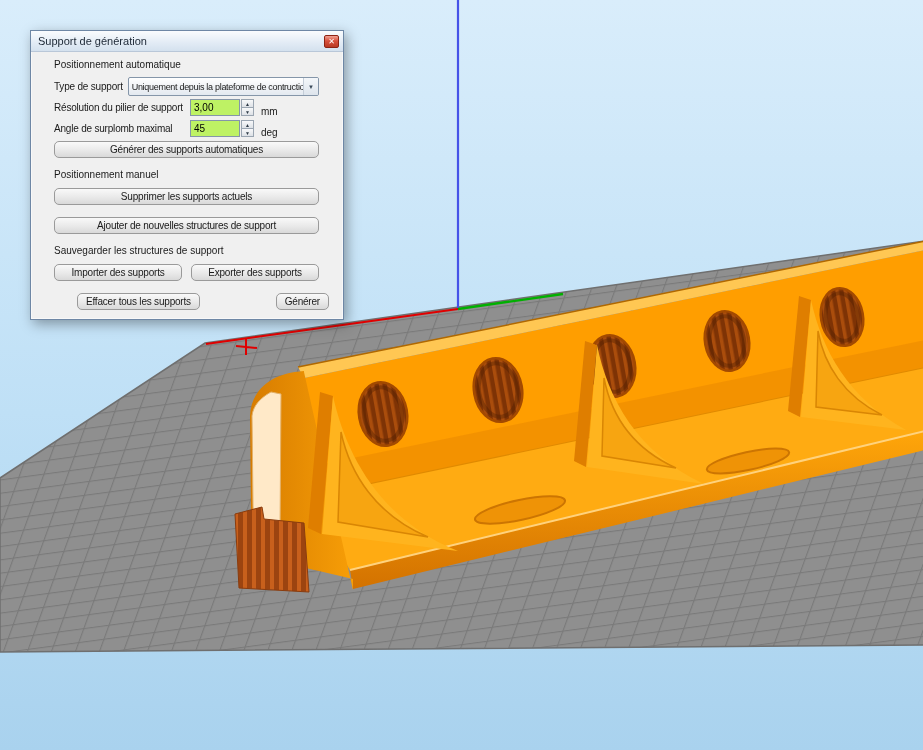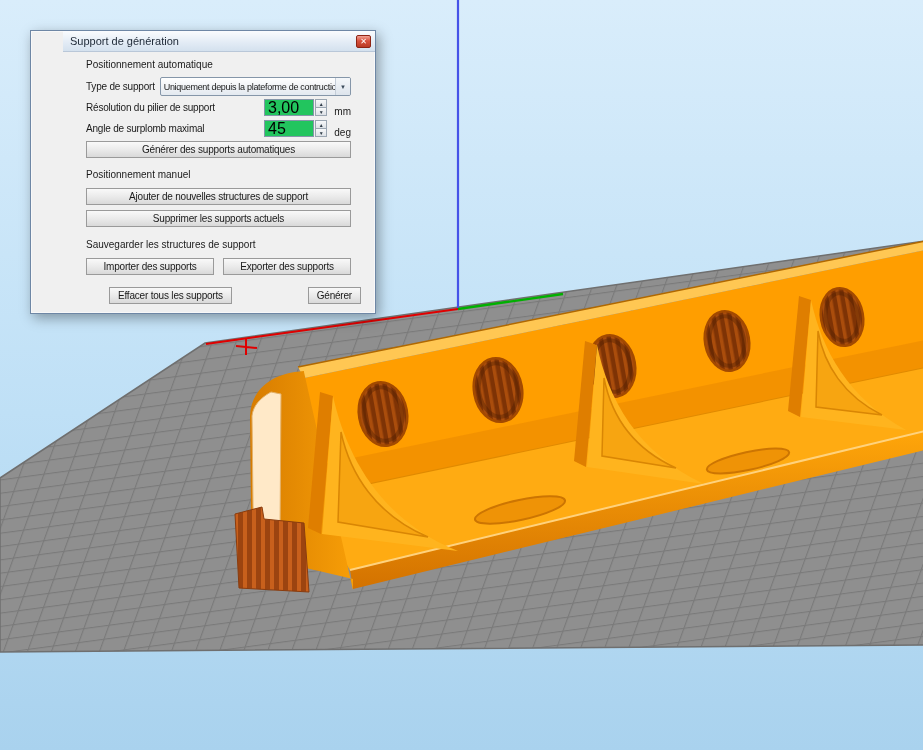--- a/index.html
+++ b/index.html
@@ -10,21 +10,21 @@
   }
   .stage { position:relative; width:923px; height:750px; }
   svg.scene { position:absolute; left:0; top:0; display:block; }
 
   
   .dialog {
     position:absolute; left:30px; top:30px; width:312px;
     background:#f0f0f0;
     border:1px solid #6e87a5;
     box-shadow: inset 0 0 0 1px rgba(255,255,255,.55), 3px 4px 12px rgba(0,0,0,.35);
-    font-size:10px; color:#1a1a1a;padding-left:32px;
+    font-size:10px; color:#1a1a1a;
   }
   .titlebar {
     height:20px; display:flex; align-items:center; padding:0 4px 0 7px;
     background:linear-gradient(#fafcfe,#e2ebf5 60%,#d4e1ee);
     border-bottom:1px solid #b9c7d8;
   }
   .titlebar .title { flex:1; font-size:11px; color:#1c2735; }
   .close-btn {
     width:15px; height:13px; padding:0;
     background:linear-gradient(#f0a294,#d8503c 45%,#b93a24);
@@ -44,34 +44,34 @@
     background:linear-gradient(#ffffff,#eef1f5 60%,#e3e9f0);
     display:flex; align-items:center; overflow:hidden; cursor:default;
   }
   .combo-value { flex:1; padding:0 3px; font-size:9px; letter-spacing:-0.3px; white-space:nowrap; overflow:hidden; }
   .combo-arrow {
     width:14px; align-self:stretch; display:flex; align-items:center; justify-content:center;
     font-size:6px; color:#3a4a5a; border-left:1px solid #c4cdd8;
     background:linear-gradient(#f4f7fa,#dde4ec);
   }
   input.num {
-    width:42px; height:15px; border:1px solid #8596a9; background:#22c55e;
-    font:inherit; font-size:16px; padding:0 3px;margin-left:42px;
+    width:42px; height:15px; border:1px solid #8596a9; background:#bef264;
+    font:inherit; font-size:10px; padding:0 3px;
   }
   .spinner { width:13px; height:17px; display:flex; flex-direction:column; margin-left:1px; }
   .spin {
     flex:1; border:1px solid #9aa5b1; padding:0;
     background:linear-gradient(#f8f9fa,#dde1e6);
     font-size:5px; line-height:6px; text-align:center; color:#2f3b47; cursor:pointer;
   }
   .spin + .spin { margin-top:-1px; }
   .unit { margin-left:7px;margin-top:8px; }
   .btn {
     font:inherit; letter-spacing:-0.2px; height:17px;
-    border:1px solid #9a9a9a; border-radius:0;
+    border:1px solid #9a9a9a; border-radius:5px;
     background:linear-gradient(#f9f9f9,#e9e9e9 55%,#d9d9d9);
     color:#1a1a1a; padding:0 8px; cursor:pointer;
   }
   .btn.wide { display:block; width:100%; margin:0 0 5px; }
   .btn.gen { margin-top:3px; margin-bottom:10px; }
   .btn.rm { margin-bottom:12px; }
   .btn-row { display:flex; gap:9px; }
   .btn.half { flex:1; padding:0 2px; }
   .footer { display:flex; justify-content:space-between; padding:12px 14px 9px;margin-left:32px; }
 </style>
@@ -210,22 +210,22 @@
         <div class="spinner">
           <button type="button" class="spin"><span>▲</span></button>
           <button type="button" class="spin"><span>▼</span></button>
         </div>
         <span class="unit">deg</span>
       </div>
 
       <button type="button" class="btn wide gen">Générer des supports automatiques</button>
 
       <div class="heading mt">Positionnement manuel</div>
+      <button type="button" class="btn wide rm">Supprimer les supports actuels</button>
       <button type="button" class="btn wide">Ajouter de nouvelles structures de support</button>
-      <button type="button" class="btn wide rm">Supprimer les supports actuels</button>
 
       <div class="heading mt">Sauvegarder les structures de support</div>
       <div class="btn-row">
         <button type="button" class="btn half">Importer des supports</button>
         <button type="button" class="btn half">Exporter des supports</button>
       </div>
     </div>
 
     <div class="footer">
       <button type="button" class="btn">Effacer tous les supports</button>

